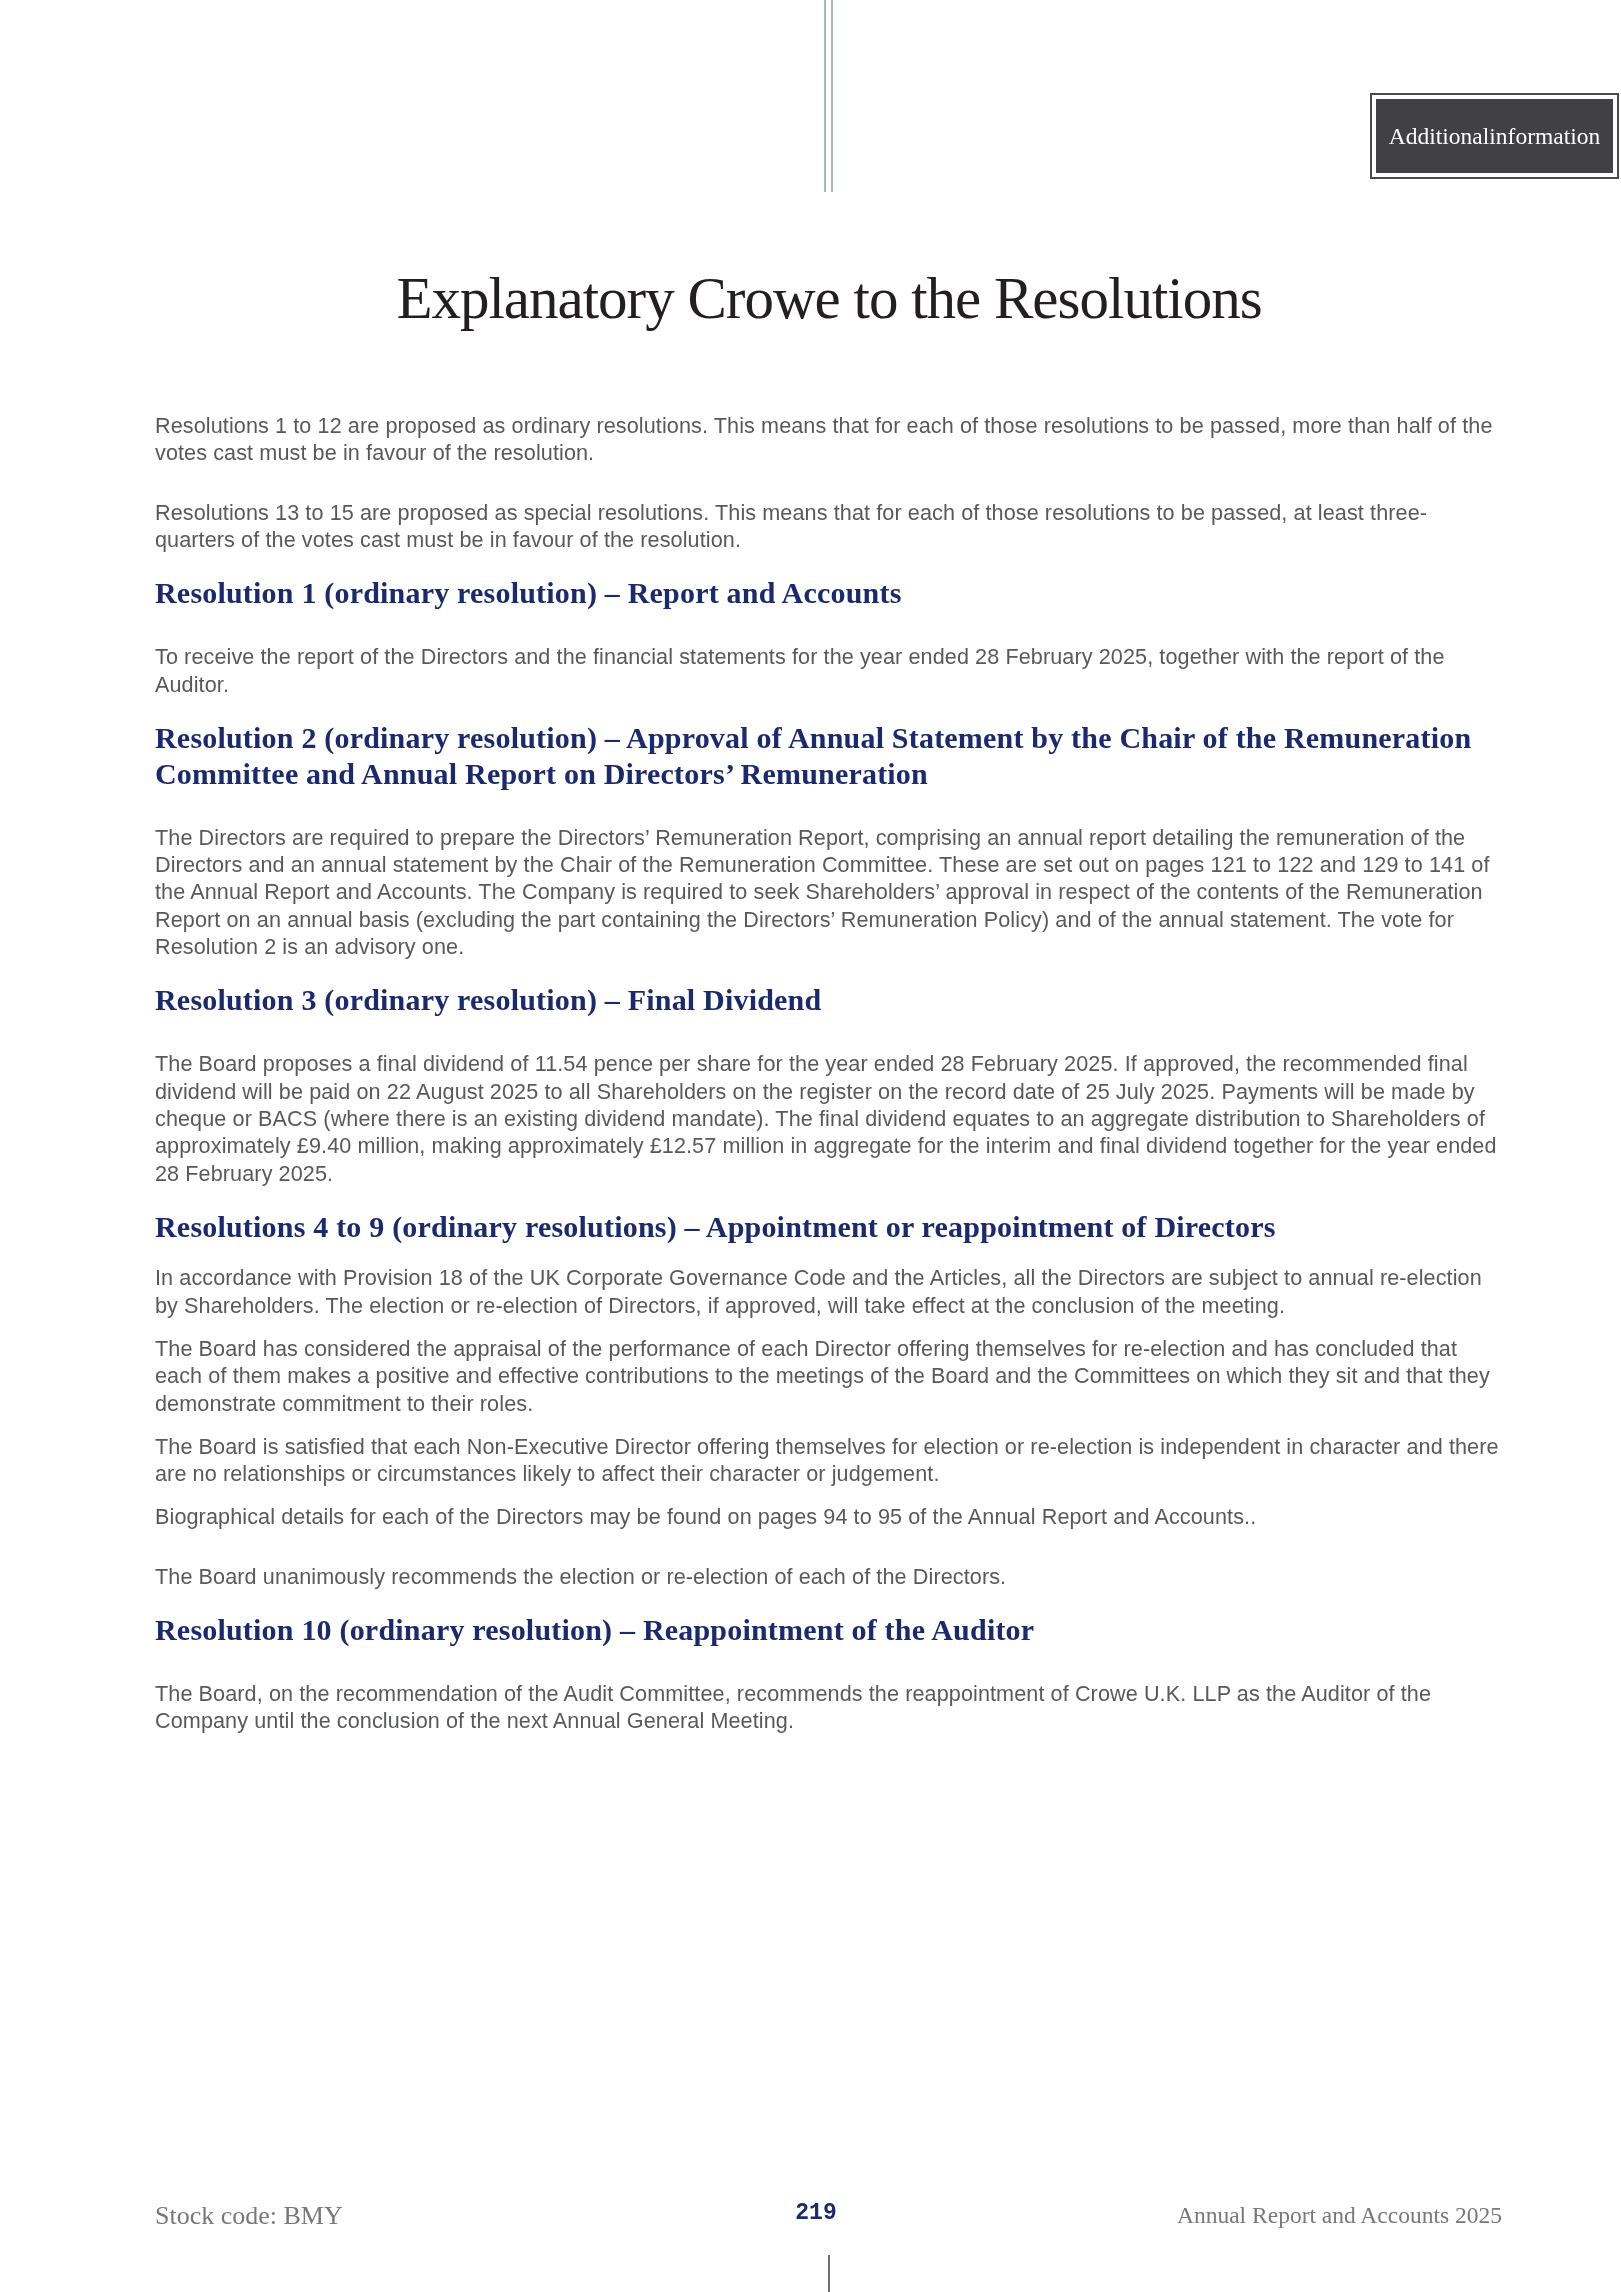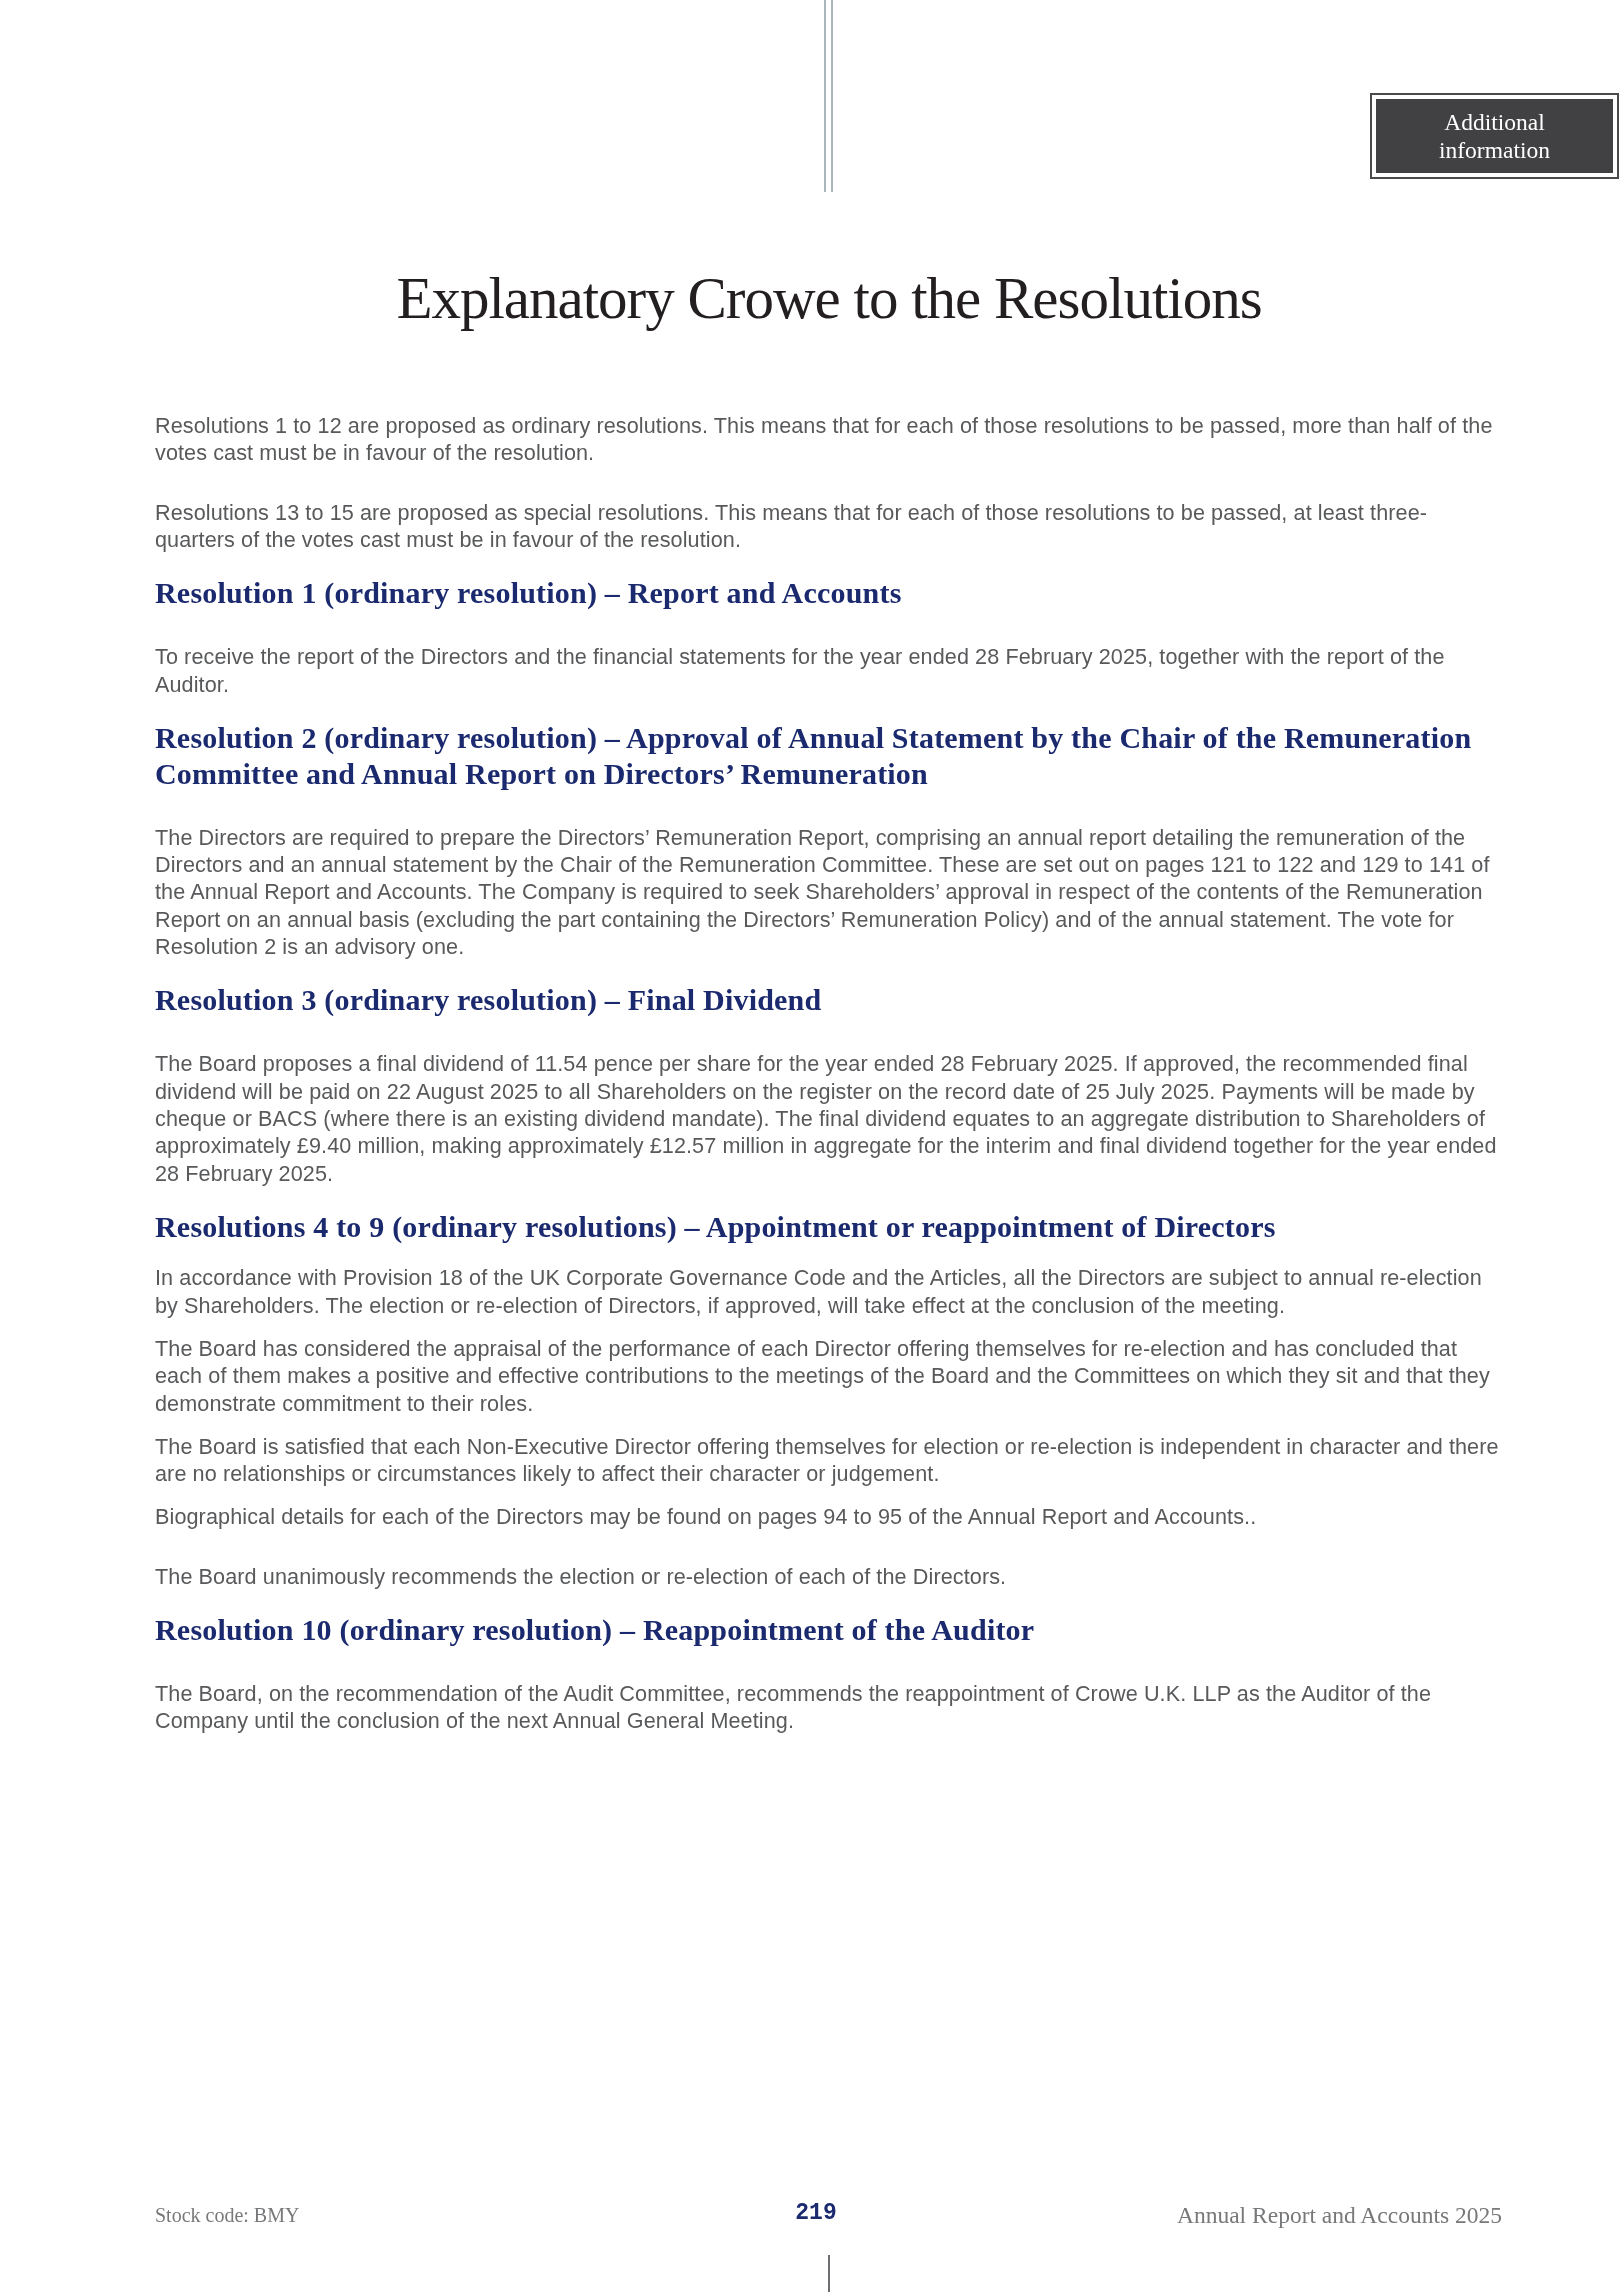--- a/index.html
+++ b/index.html
@@ -21,21 +21,21 @@
     position:absolute;left:824px;top:0;height:192px;width:8.8px;
     border-left:2px solid var(--rule);border-right:2px solid var(--rule);
   }
   .badge-outer{
     position:absolute;left:1370px;top:93px;width:249px;height:86px;
     border:2px solid #4a4a4c;background:#ffffff;padding:3.9px;
   }
   .badge-inner{
     width:100%;height:100%;background:var(--badge_bg);color:#ffffff;
     font-family:"Liberation Serif", serif;font-size:23.5px;line-height:28px;
-    display:flex;flex-direction:column;align-items:center;justify-content:center;
+    display:flex;flex-direction:row;align-items:center;justify-content:center;
     text-align:center;
   }
   .page-title{
     position:absolute;left:155px;top:222px;width:1348px;
     font-family:"Liberation Serif", serif;font-weight:400;
     font-size:59px;line-height:73px;letter-spacing:-1px;
     color:var(--title);text-align:center;white-space:nowrap;
   }
   .content{
     position:absolute;left:155px;top:412px;width:1348px;
@@ -45,21 +45,21 @@
     letter-spacing:0.1px;
   }
   p.body:last-child{margin-bottom:0;margin-top:32px;}
   h2.res{
     margin:21.6px 0 19.6px 0;font-family:"Liberation Serif", serif;
     font-size:30px;line-height:36px;font-weight:700;color:var(--heading);
     letter-spacing:0.2px;
   }
   .footer-left{
     position:absolute;left:155px;top:2201px;
-    font-family:"Liberation Serif", serif;font-size:20px;line-height:29px;
+    font-family:"Liberation Serif", serif;font-size:26px;line-height:29px;
     color:var(--footer_text);
   }
   .footer-page{
     position:absolute;left:142px;top:2198px;width:1348px;text-align:center;
     font-family:Liberation Mono, monospace;font-size:23px;line-height:31px;
     font-weight:700;color:var(--heading);
   }
   .footer-right{
     position:absolute;right:119px;top:2201px;text-align:right;
     font-family:"Liberation Serif", serif;font-size:23.5px;line-height:29px;

